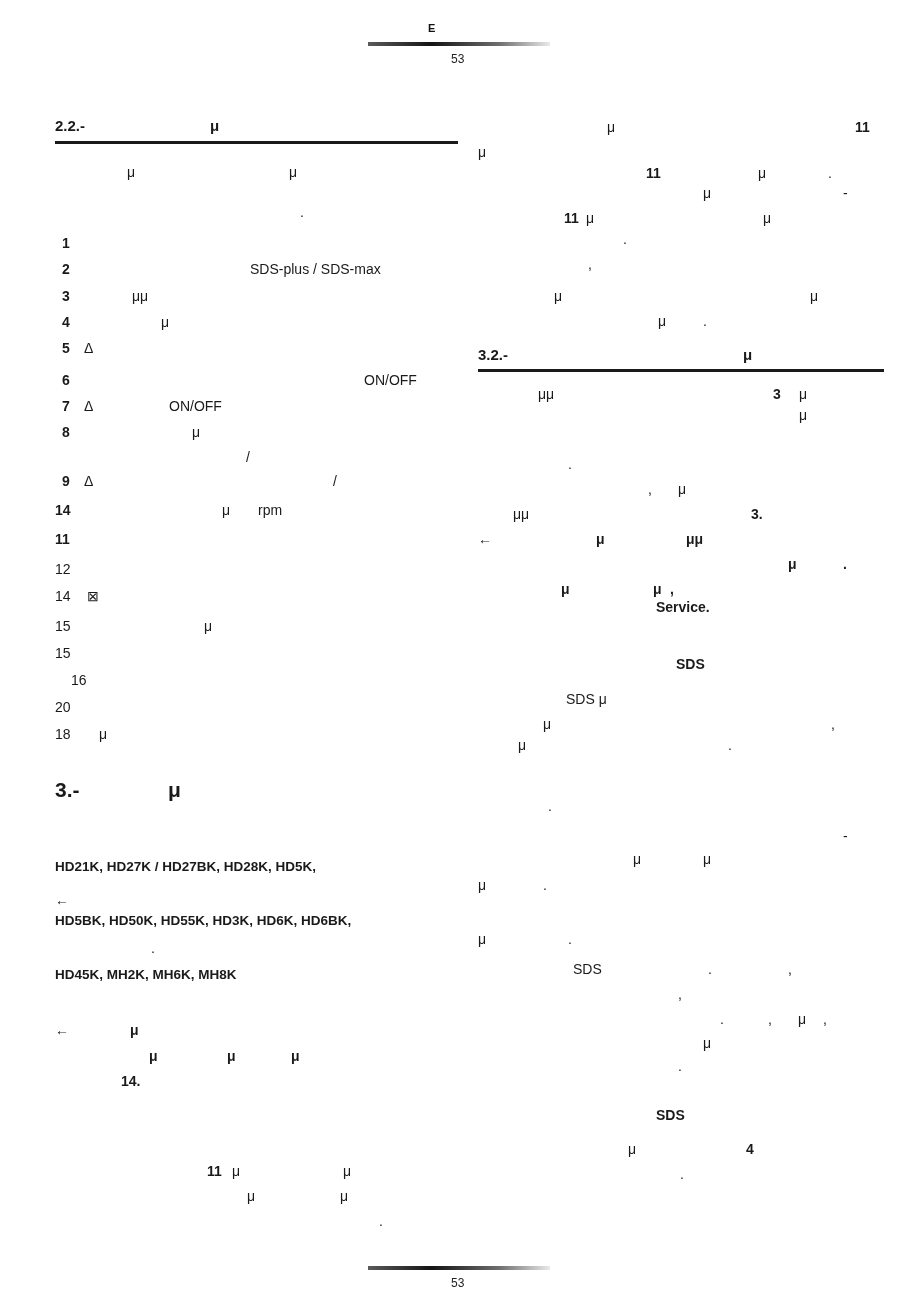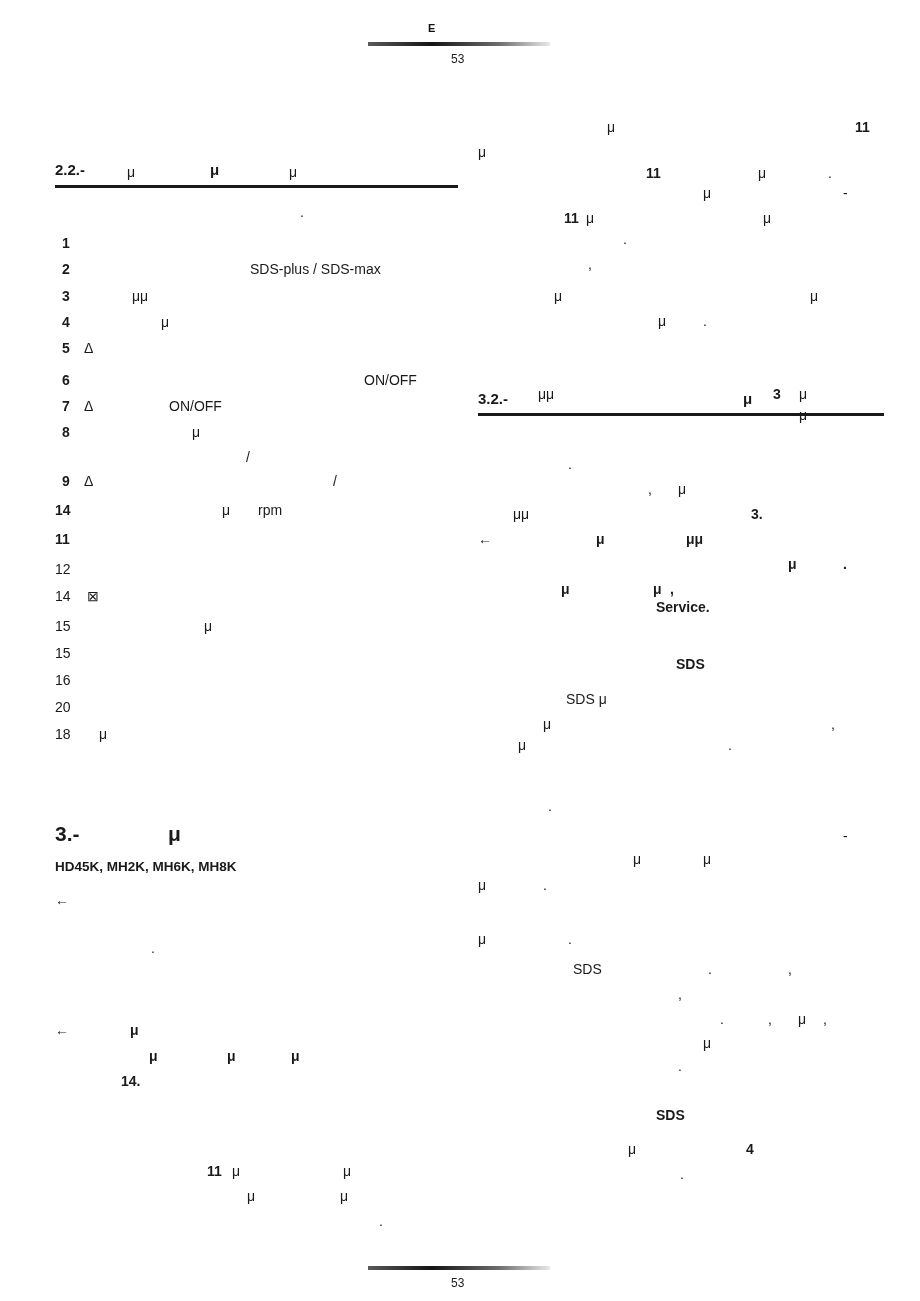--- a/index.html
+++ b/index.html
@@ -34,21 +34,21 @@
     font-size: 12px;
     color: #222;
   }
   .e-label {
     position: absolute;
     font-size: 11px;
     font-weight: bold;
     letter-spacing: 1px;
     color: #111;
   }
-  .sec-head { position: absolute; margin-top: 44px; }
+  .sec-head { position: absolute; }
   .sec-num, .sec-title {
     position: absolute;
     top: 0;
     font-weight: bold;
     font-size: 15px;
     white-space: pre;
   }
   .sec-num { left: 0; }
   .rule {
     position: absolute;
@@ -82,20 +82,22 @@
     <span class="sec-title" style="left:155px;">μ</span>
     <div class="rule" style="top:24px;"></div>
   </div>
 
   <div class="sec-head big-head" style="left:55px; top:778px; width:403px; height:26px;">
     <span class="sec-num">3.-</span>
     <span class="sec-title" style="left:113px;">μ</span>
   </div>
 
   <div class="models">
+    <div>HD21K, HD27K / HD27BK, HD28K, HD5K,</div>
+    <div>HD5BK, HD50K, HD55K, HD3K, HD6K, HD6BK,</div>
     <div>HD45K, MH2K, MH6K, MH8K</div>
   </div>
 
 
   <div class="sec-head" style="left:478px; top:346px; width:406px; height:28px;">
     <span class="sec-num">3.2.-</span>
     <span class="sec-title" style="left:265px;">μ</span>
     <div class="rule" style="top:23px;"></div>
   </div>
 
@@ -126,21 +128,21 @@
       <span class="frag b" style="left: 55px; top: 502px;">14</span>
       <span class="frag" style="left: 222px; top: 502px;">μ</span>
       <span class="frag" style="left: 258px; top: 502px;">rpm</span>
       <span class="frag b" style="left: 55px; top: 531px;">11</span>
       <span class="frag" style="left: 55px; top: 561px;">12</span>
       <span class="frag" style="left: 55px; top: 588px;">14</span>
       <span class="frag" style="left: 87px; top: 588px;">⊠</span>
       <span class="frag" style="left: 55px; top: 618px;">15</span>
       <span class="frag" style="left: 204px; top: 618px;">μ</span>
       <span class="frag" style="left: 55px; top: 645px;">15</span>
-      <span class="frag" style="left: 55px; top: 672px; text-align: right;">16</span>
+      <span class="frag" style="left: 71px; top: 672px; text-align: right;">16</span>
       <span class="frag" style="left: 55px; top: 699px;">20</span>
       <span class="frag" style="left: 55px; top: 726px;">18</span>
       <span class="frag" style="left: 99px; top: 726px;">μ</span>
       <span class="frag b" style="left: 55px; top: 892px;">←</span>
       <span class="frag" style="left: 151px; top: 940px;">.</span>
       <span class="frag b" style="left: 55px; top: 1022px;">←</span>
       <span class="frag b" style="left: 130px; top: 1022px;">μ</span>
       <span class="frag b" style="left: 149px; top: 1048px;">μ</span>
       <span class="frag b" style="left: 227px; top: 1048px;">μ</span>
       <span class="frag b" style="left: 291px; top: 1048px;">μ</span>

